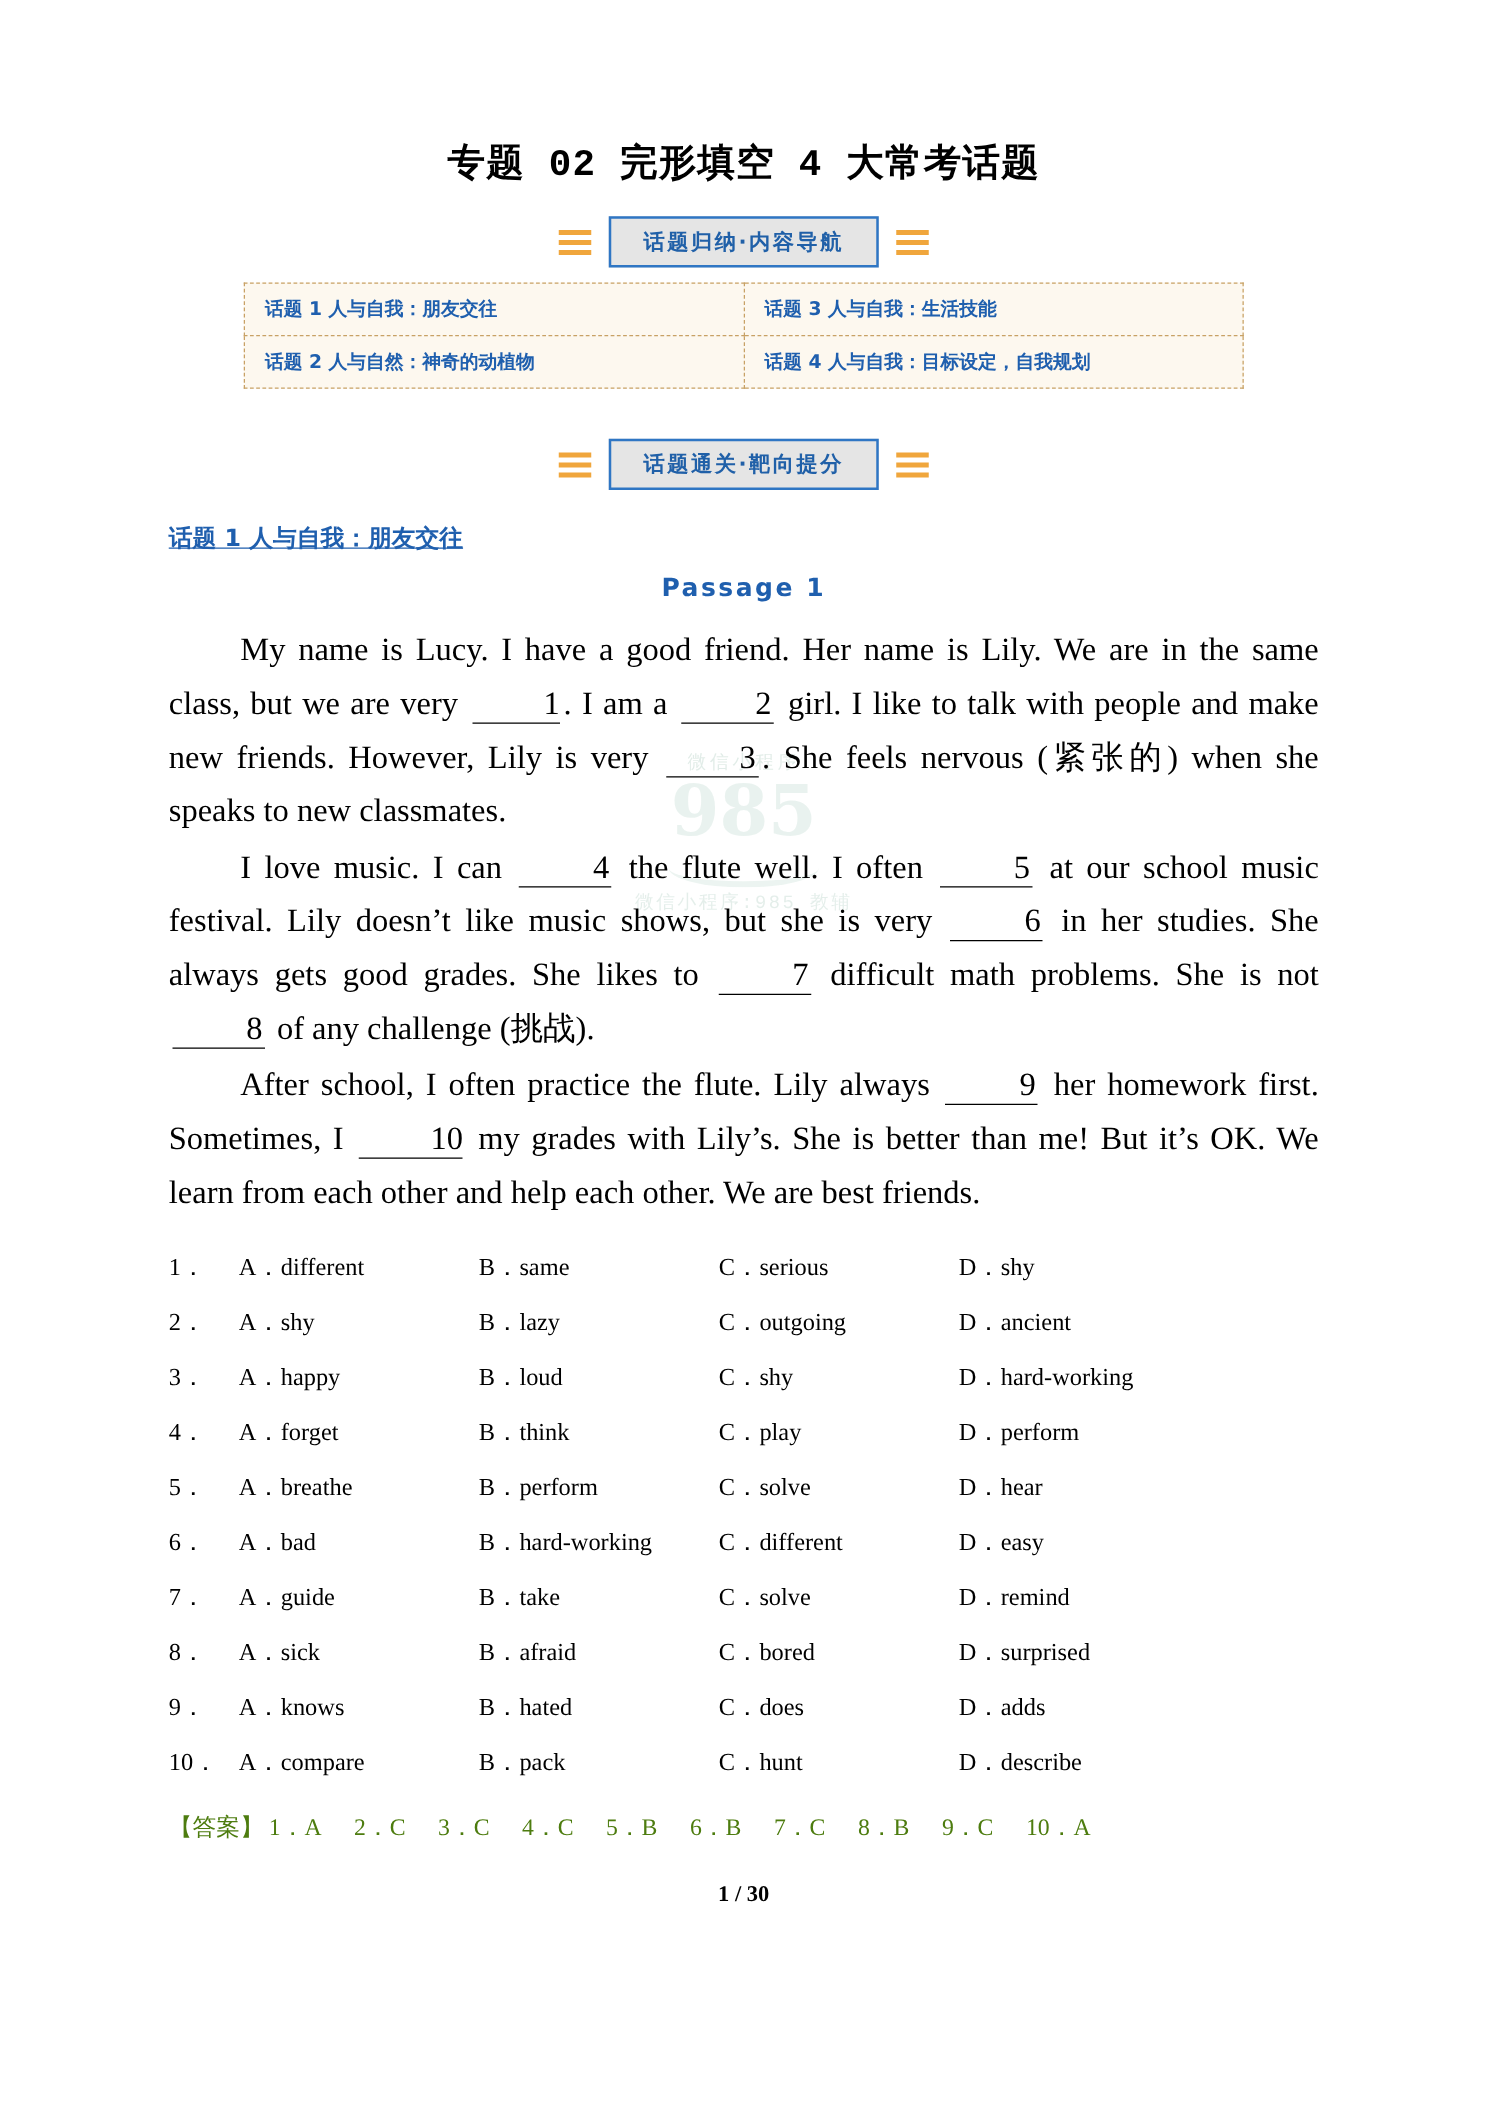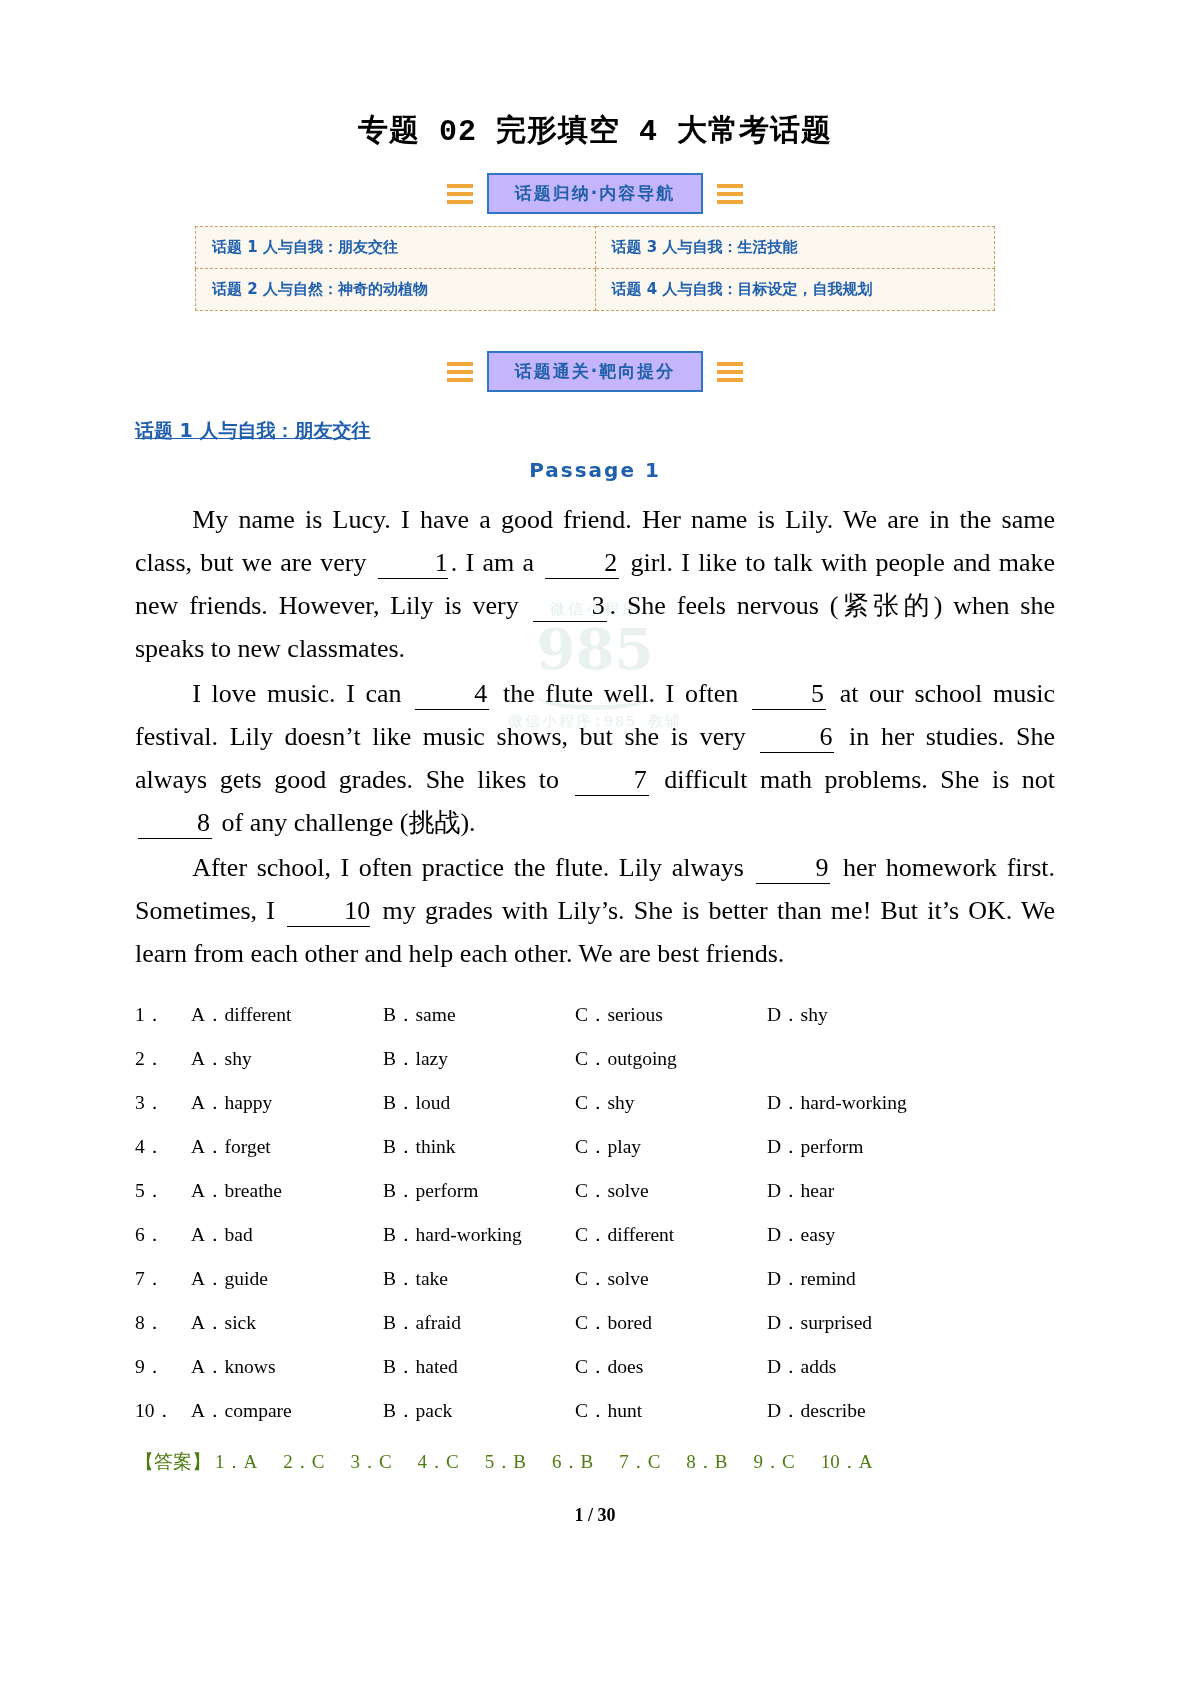--- a/index.html
+++ b/index.html
@@ -66,21 +66,21 @@
     width: 26px;
   }
   .banner-box {
     border: 2px solid #2f76c4;
     padding: 7px 26px;
     font-family: "DejaVu Sans", sans-serif;
     font-weight: bold;
     font-size: 17px;
     color: #2060a8;
     letter-spacing: 2px;
-    background: #c4b5fd;
+    background: #e5e5e5;
   }
 
   
   .nav-table {
     border: 1.5px dashed #c8a165;
     background: #fdf8ef;
     width: 800px;
     margin: 10px auto 0 auto;
     border-collapse: collapse;
   }
@@ -326,20 +326,21 @@
         <span class="opt-cell">B．same</span>
         <span class="opt-cell">C．serious</span>
         <span class="opt-cell">D．shy</span>
       </div>
 
       <div class="opt-row">
         <span class="opt-num">2．</span>
         <span class="opt-cell">A．shy</span>
         <span class="opt-cell">B．lazy</span>
         <span class="opt-cell">C．outgoing</span>
+        <span class="opt-cell">D．ancient</span>
       </div>
 
       <div class="opt-row">
         <span class="opt-num">3．</span>
         <span class="opt-cell">A．happy</span>
         <span class="opt-cell">B．loud</span>
         <span class="opt-cell">C．shy</span>
         <span class="opt-cell">D．hard-working</span>
       </div>
 

